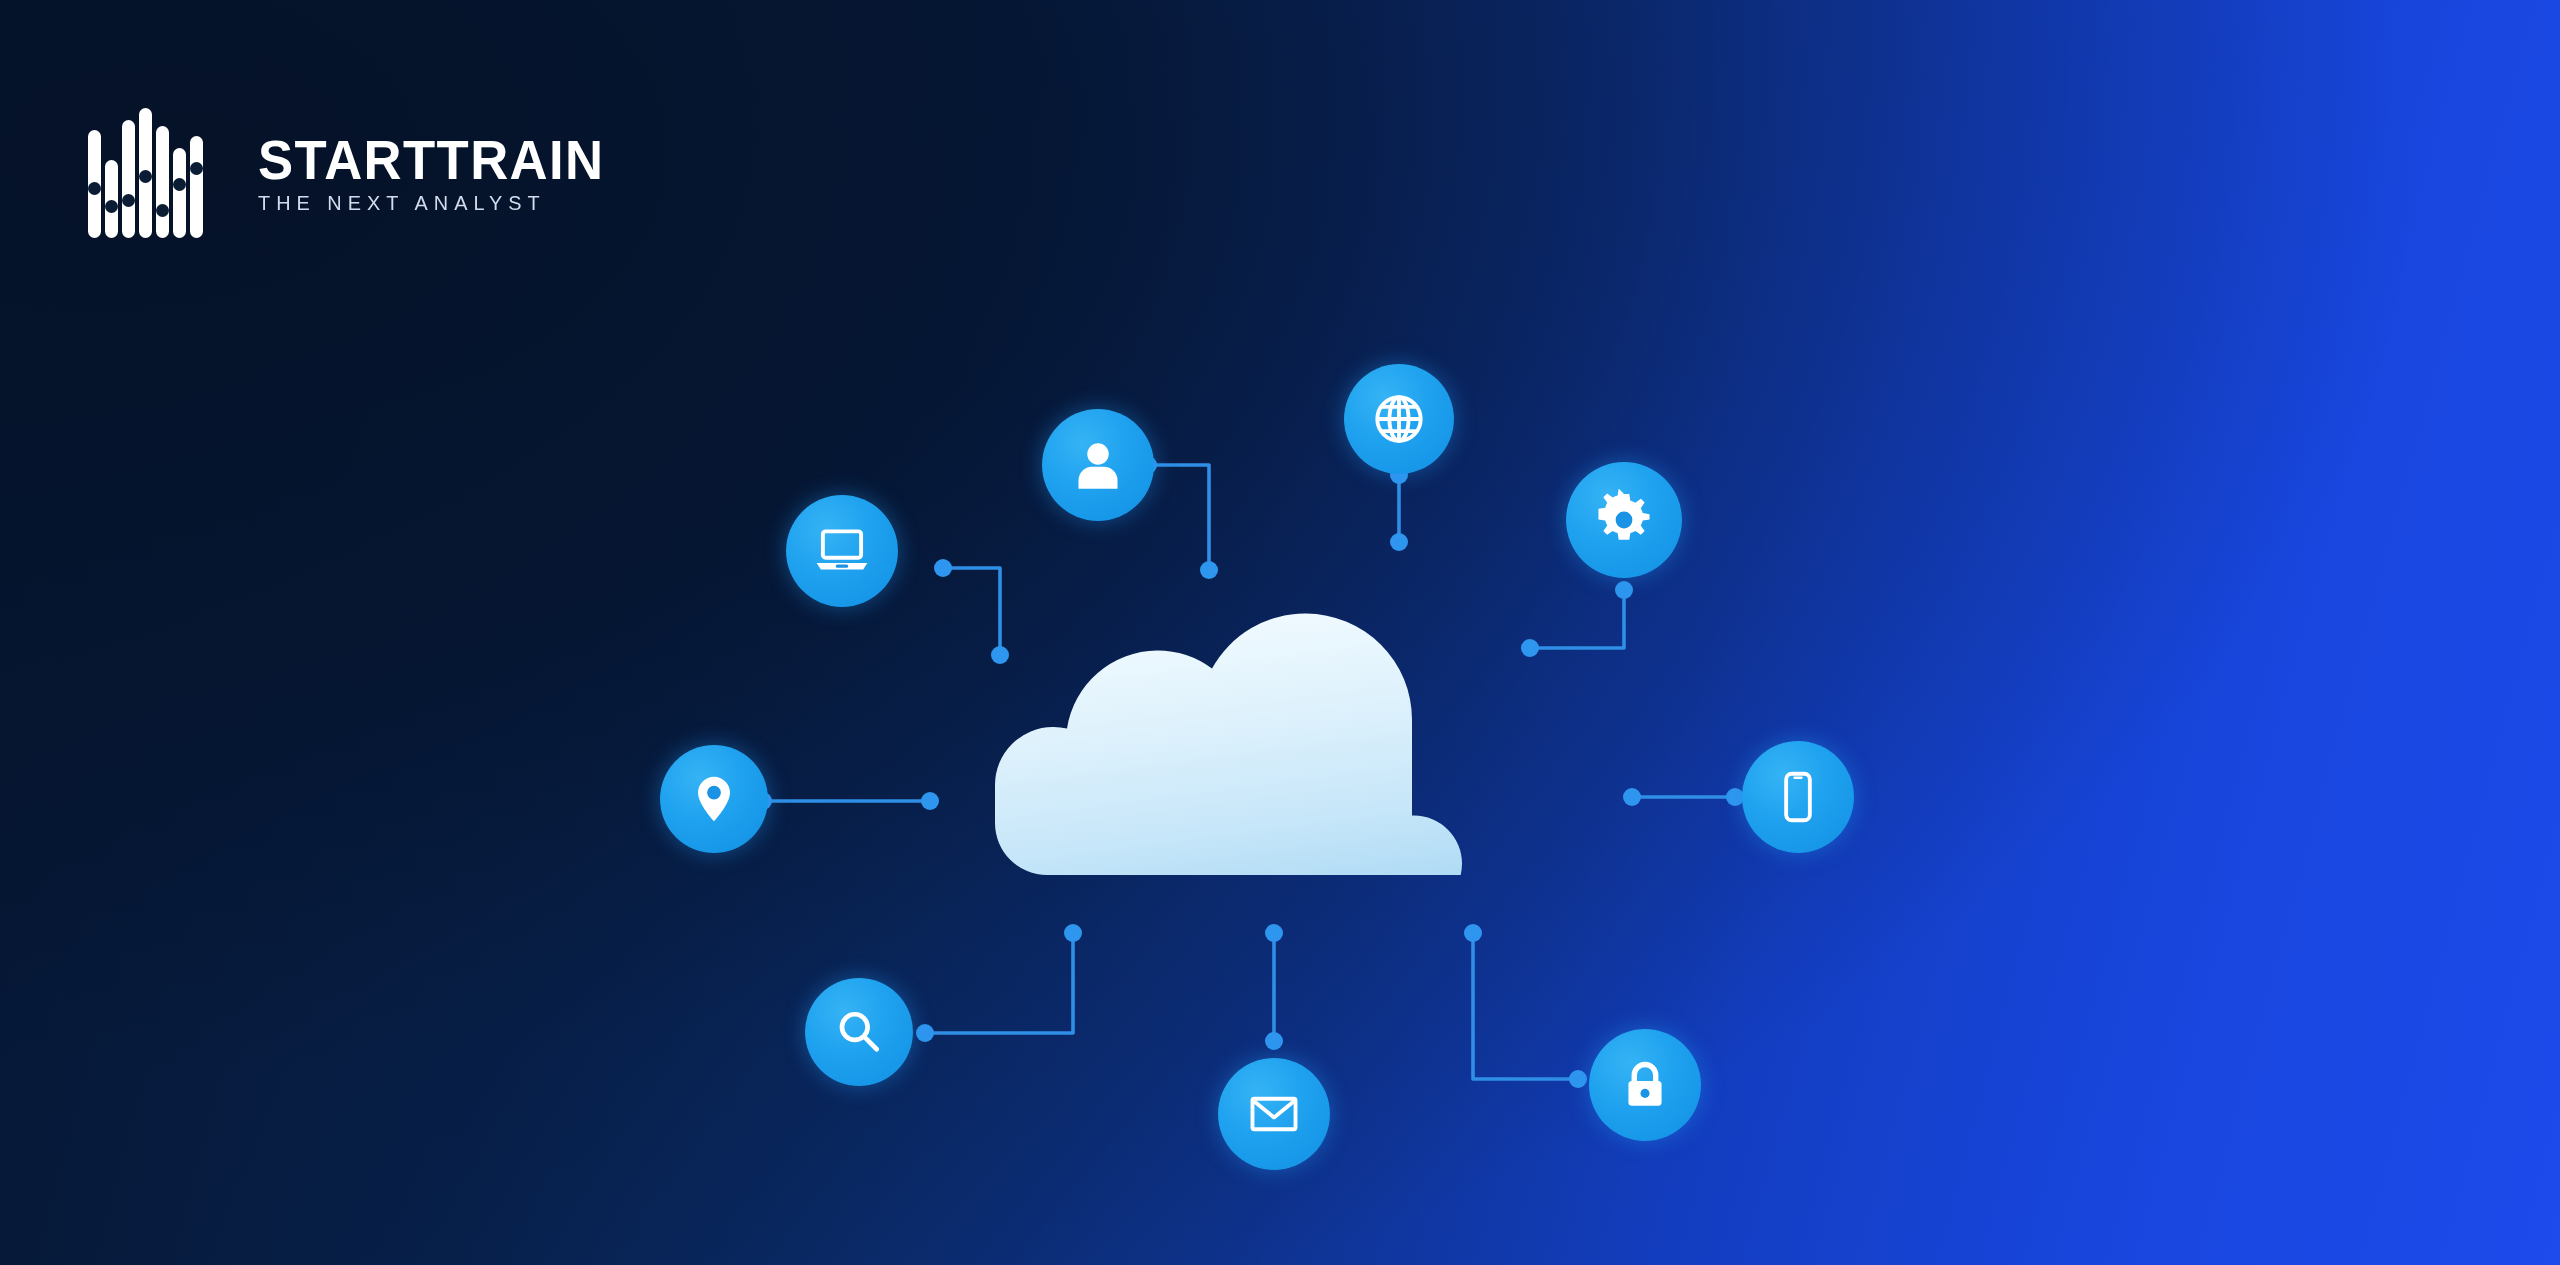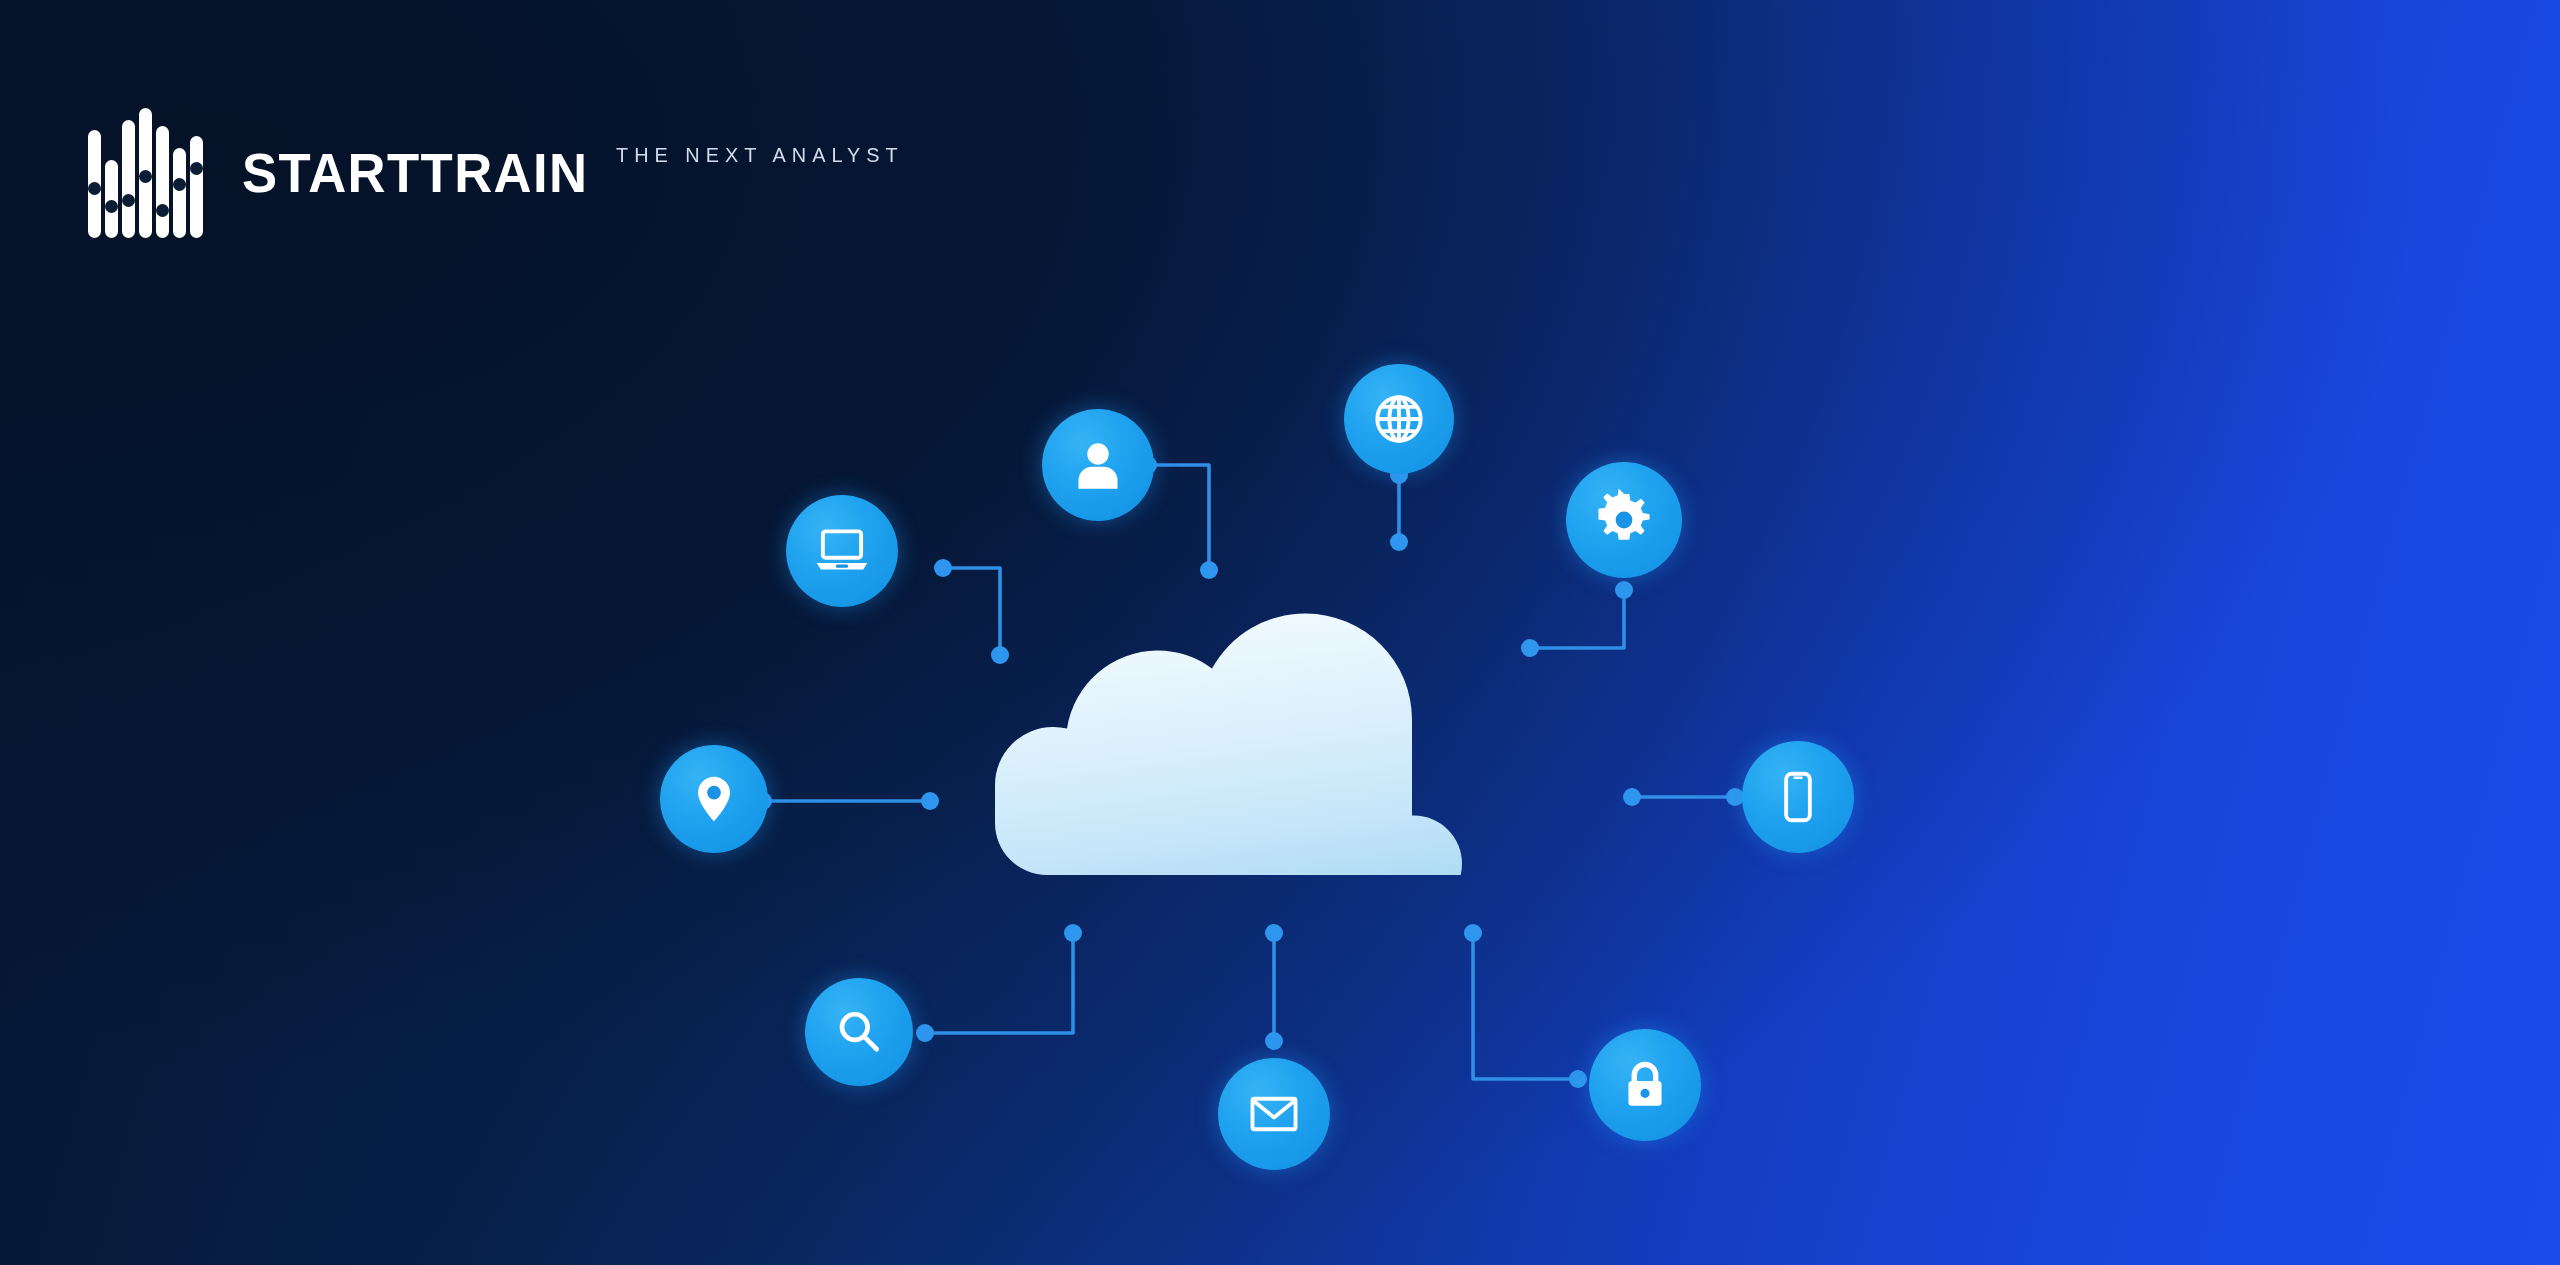--- a/index.html
+++ b/index.html
@@ -37,21 +37,21 @@
     width:13px;
     background:#ffffff;
     border-radius:7px;
   }
   #logo-mark .node {
     position:absolute;
     width:13px; height:13px;
     border-radius:50%;
     background:#0b1c35;
   }
-  #logo-text { display:flex; flex-direction:row; gap:5px; }
+  #logo-text { display:flex; flex-direction:column; gap:5px;margin-left:16px; }
   #logo-word {
     font-size:56px;
     font-weight:bold;
     letter-spacing:1.5px;
     color:#ffffff;
     line-height:1;
     font-stretch:condensed;
     transform:scaleX(0.94);
     transform-origin:left center;
   }

